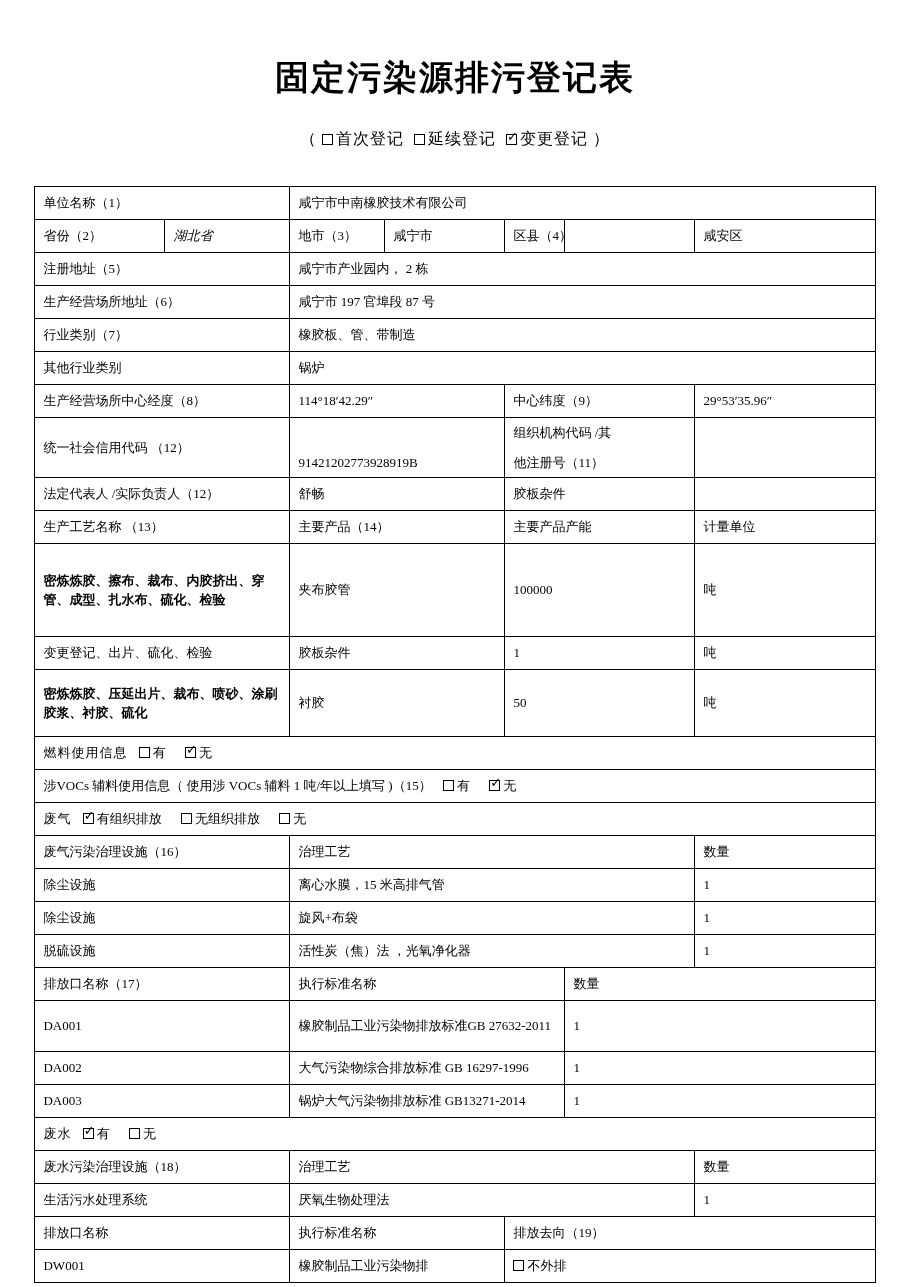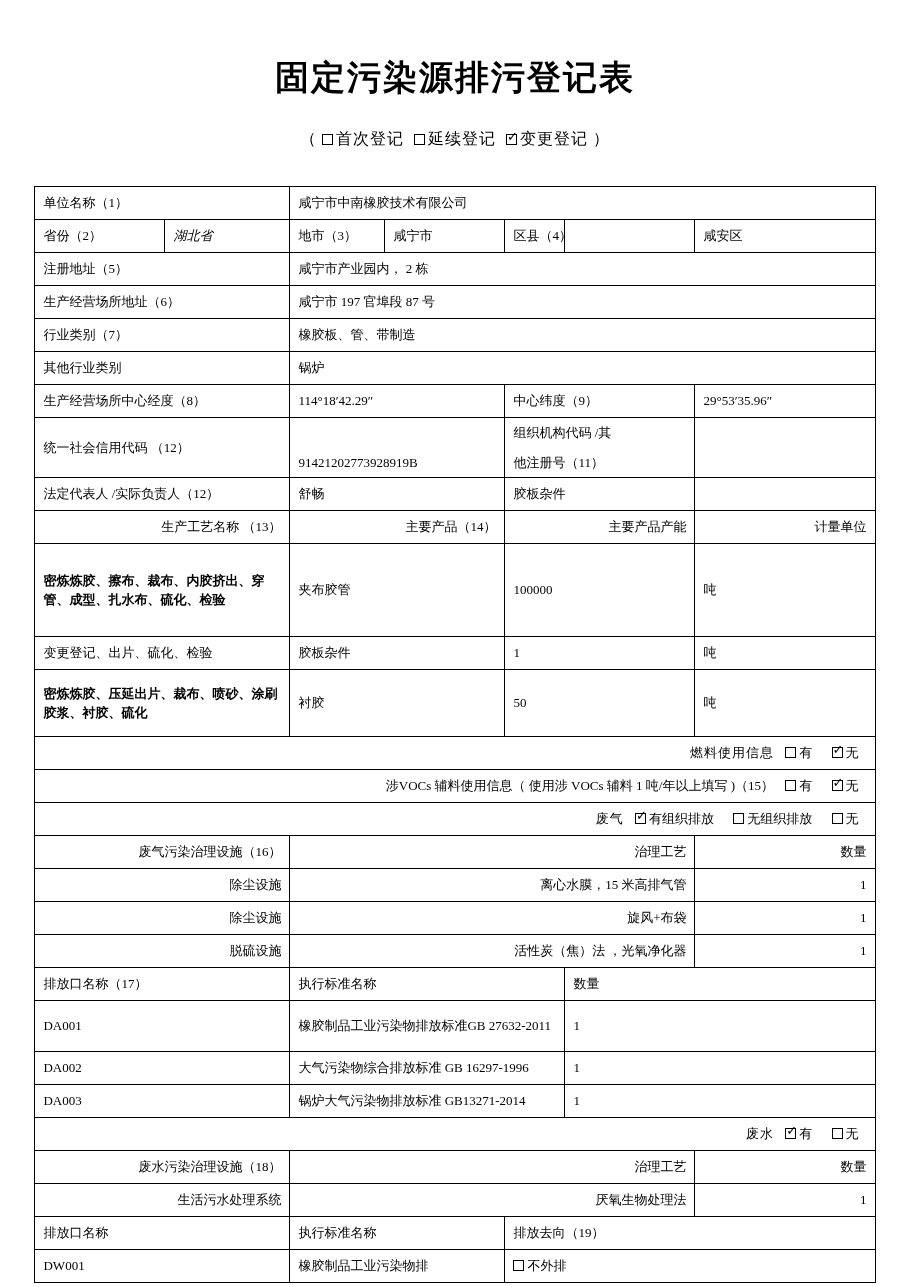--- a/index.html
+++ b/index.html
@@ -47,21 +47,21 @@
     table-layout: fixed;
     font-size: 13px;
   }
   table.form td {
     border: 1px solid #000000;
     padding: 5px 8px;
     vertical-align: middle;
     line-height: 1.5;
     height: 22px;
   }
-  .c { text-align: right; font-family: Liberation Serif, serif; }
+  .c { text-align: left; font-family: Liberation Serif, serif; }
   .l { text-align: left; }
   .nowrap { white-space: nowrap; }
   .tall { height: 68px; vertical-align: top; padding-top: 7px; font-weight: bold; }
   .vb { vertical-align: bottom; }
   .box {
     display: inline-block;
     width: 11px;
     height: 11px;
     border: 1px solid #000;
     position: relative;

